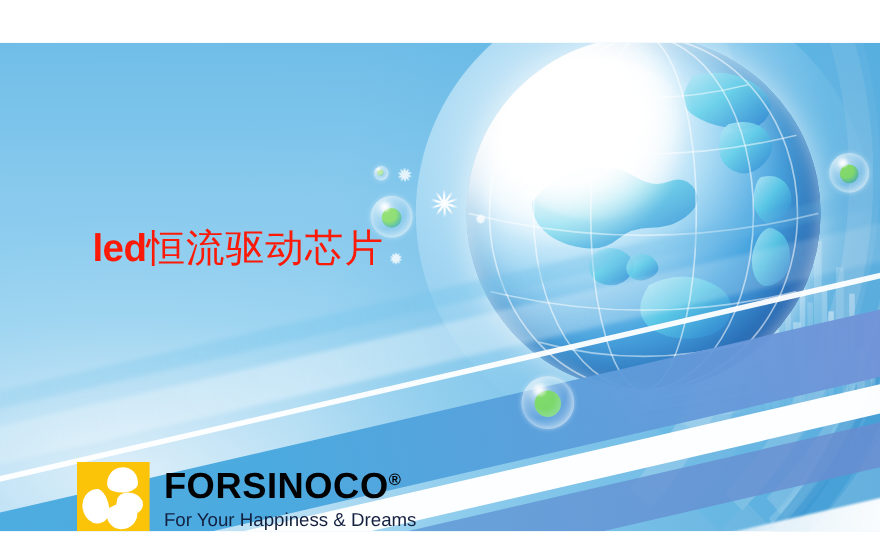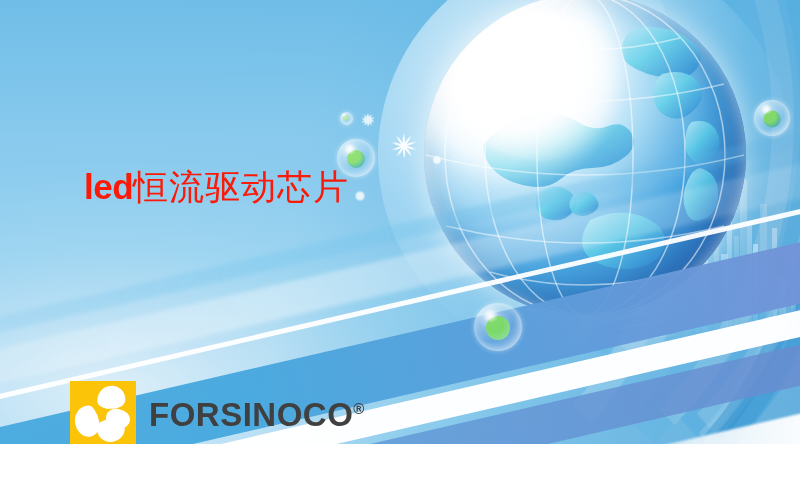--- a/index.html
+++ b/index.html
@@ -4,20 +4,21 @@
 <title>FORSINOCO banner</title>
 <style>
   html,body{margin:0;padding:0;background:#ffffff;}
   body{font-family:"Liberation Sans",sans-serif;}
 
   #stage{
     position:relative;
     width:800px;height:444px;
     overflow:hidden;
     background:#8ccaee;
+    margin-top:39px;
   }
 
   
   .bg-base{
     position:absolute;inset:0;
     background:
       radial-gradient(115% 95% at 14% 88%, #ddeff9 0%, #bfe2f5 16%, #9ed5f1 34%, #8ccbee 56%, #84c6ec 100%);
   }
   .bg-tint-right{
     position:absolute;inset:0;
@@ -170,21 +171,21 @@
     left:27px;top:38px;width:28px;height:23px;
     border-radius:60% 48% 62% 55% / 42% 48% 70% 72%;
     transform:rotate(-4deg);
   }
   .logo-text{display:flex;flex-direction:column;justify-content:center;}
   .brand{
     font-family:"Liberation Sans",sans-serif;
     font-weight:700;
     font-size:33px;
     letter-spacing:.5px;
-    color:#404040;
+    color:#000000;
     line-height:1;
     white-space:nowrap;
   }
   .brand sup{
     font-size:15px;
     vertical-align:super;
     line-height:0;
   }
   .tagline{
     font-family:"Liberation Sans",sans-serif;
@@ -388,16 +389,17 @@
 
   <div class="logo">
     <div class="logo-mark">
       <span class="petal p1"></span>
       <span class="petal p2"></span>
       <span class="petal p3"></span>
       <span class="petal p4"></span>
     </div>
     <div class="logo-text">
       <div class="brand"><span>FORSINOCO</span><sup>®</sup></div>
+      <div class="tagline">For Your Happiness &amp; Dreams</div>
     </div>
   </div>
 
 </div>
 
 </body></html>

